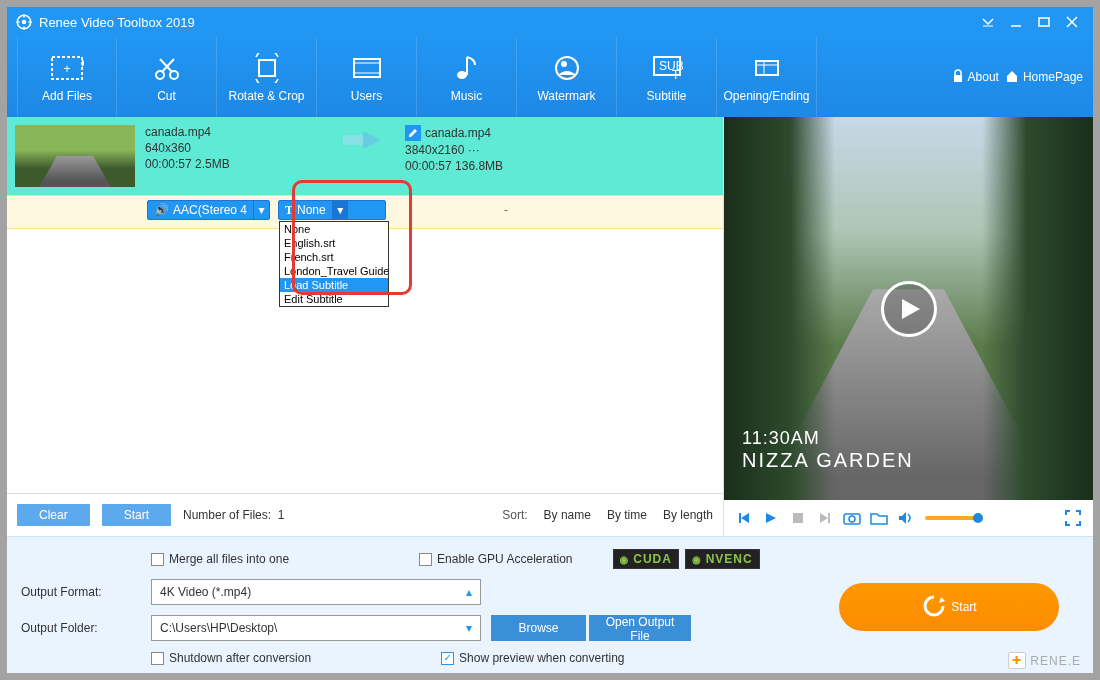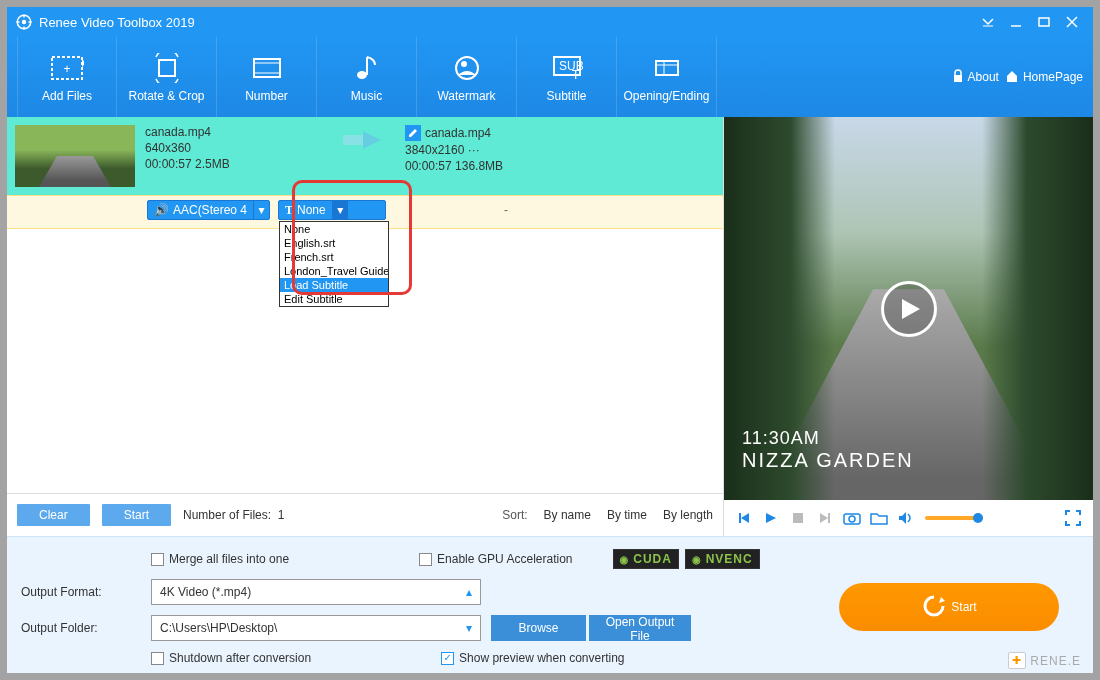--- a/index.html
+++ b/index.html
@@ -135,36 +135,47 @@
             <rect x="2" y="4" width="30" height="22" fill="none" stroke="#fff" stroke-width="2" stroke-dasharray="3 2"></rect>
             <text x="17" y="20" text-anchor="middle" fill="#fff" font-size="16">+</text>
             <path d="M30 8 l4 4 l-4 4z" fill="#fff" transform="translate(2,-2)"></path>
           </svg>
         </span>
       <span>Add Files</span>
     </div>
     <div class="tbtn">
       <span class="ticon">
           <svg width="34" height="30">
+            <circle cx="10" cy="22" r="4" fill="none" stroke="#fff" stroke-width="2"></circle>
+            <circle cx="24" cy="22" r="4" fill="none" stroke="#fff" stroke-width="2"></circle>
+            <line x1="12" y1="19" x2="24" y2="6" stroke="#fff" stroke-width="2"></line>
+            <line x1="22" y1="19" x2="10" y2="6" stroke="#fff" stroke-width="2"></line>
+          </svg>
+        </span>
+      <span>Cut</span>
+    </div>
+    <div class="tbtn">
+      <span class="ticon">
+          <svg width="34" height="30">
             <rect x="9" y="7" width="16" height="16" fill="none" stroke="#fff" stroke-width="2"></rect>
             <path d="M6 4 a12 12 0 0 1 22 0" fill="none" stroke="#fff" stroke-width="1.5"></path>
             <path d="M28 26 a12 12 0 0 1 -22 0" fill="none" stroke="#fff" stroke-width="1.5"></path>
           </svg>
         </span>
       <span>Rotate &amp; Crop</span>
     </div>
     <div class="tbtn">
       <span class="ticon">
           <svg width="34" height="30">
             <rect x="4" y="6" width="26" height="18" fill="none" stroke="#fff" stroke-width="2"></rect>
             <line x1="4" y1="10" x2="30" y2="10" stroke="#fff"></line>
             <line x1="4" y1="20" x2="30" y2="20" stroke="#fff"></line>
           </svg>
         </span>
-      <span>Number</span>
+      <span>Users</span>
     </div>
     <div class="tbtn">
       <span class="ticon">
           <svg width="34" height="30">
             <ellipse cx="12" cy="22" rx="5" ry="4" fill="#fff"></ellipse>
             <line x1="17" y1="22" x2="17" y2="4" stroke="#fff" stroke-width="2"></line>
             <path d="M17 4 q8 2 8 8" fill="none" stroke="#fff" stroke-width="2"></path>
           </svg>
         </span>
       <span>Music</span>

